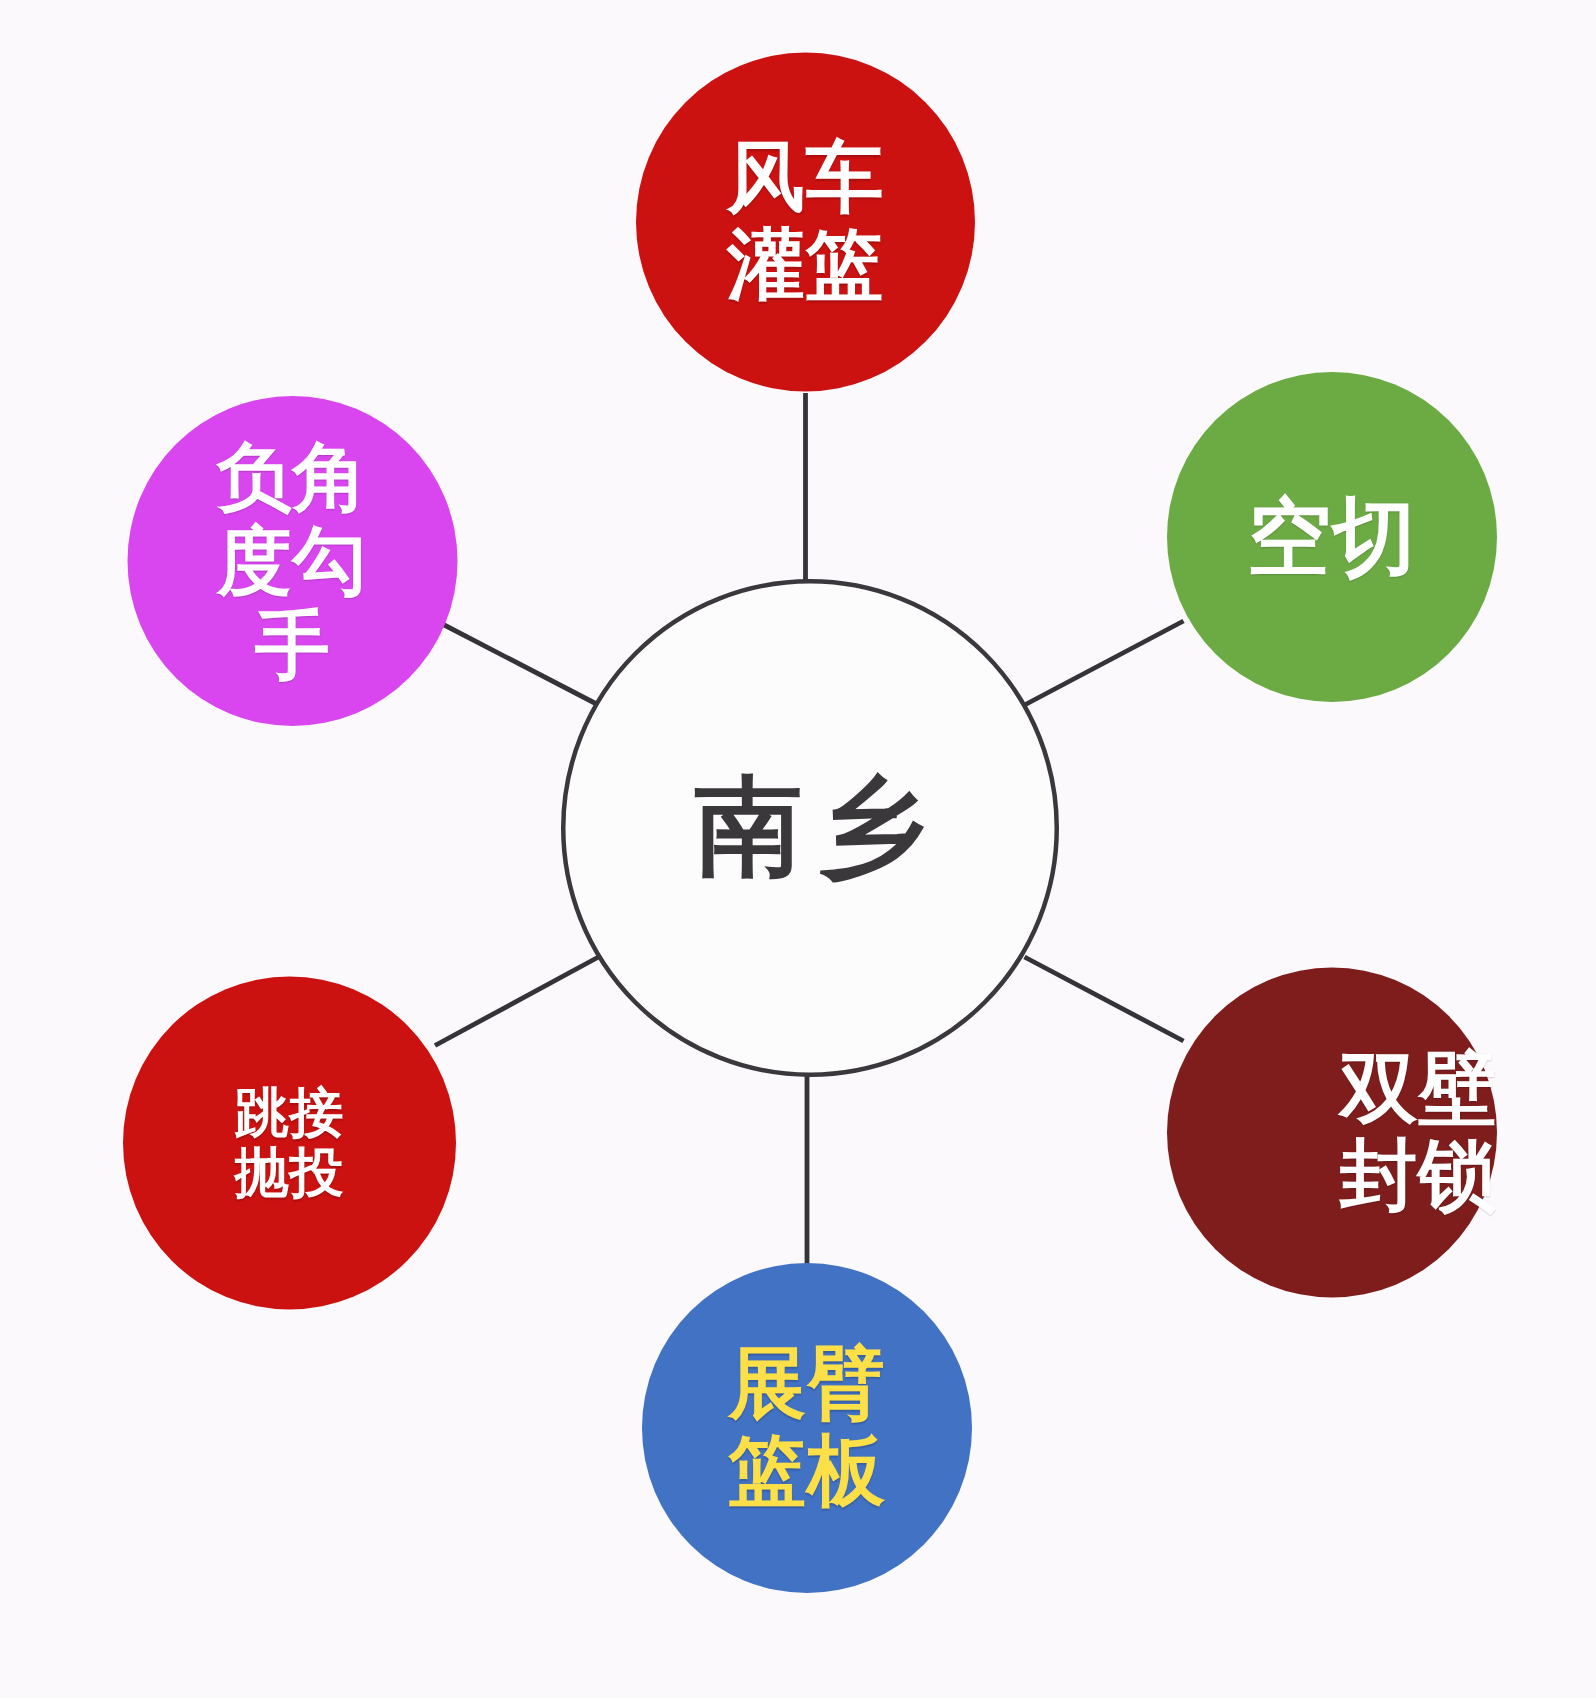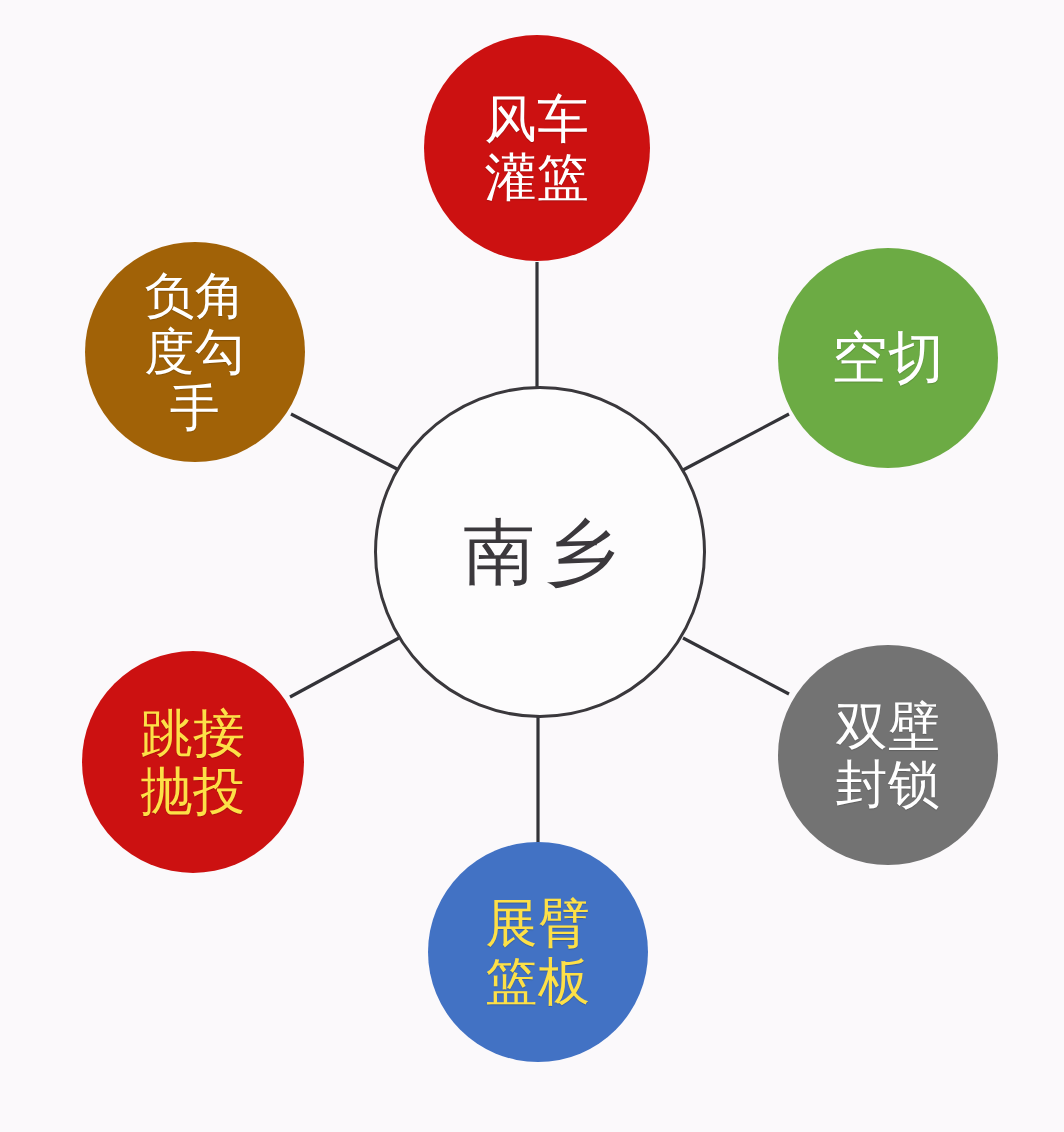--- a/index.html
+++ b/index.html
@@ -30,21 +30,21 @@
     position: absolute;
     border-radius: 50%;
     display: flex;
     align-items: center;
     justify-content: center;
     text-align: center;
     box-sizing: border-box;
   }
   .node-label {
     display: block;
-    font-weight: normal;
+    font-weight: bold;
     line-height: 1.12;
     letter-spacing: 0.5px;
     white-space: pre-line;
   }
   .branch-node .node-label {
     color: #ffffff;
     text-shadow: 0 1px 1px rgba(0,0,0,0.18);
   }
   #node-center {
     background: #fdfcfd;
@@ -76,36 +76,36 @@
 
   <div class="node" id="node-center" style="width: 332px; height: 332px; left: 374px; top: 386px; background: rgb(253, 252, 253); border-color: rgb(58, 56, 60);">
     <span class="node-label" style="font-size: 72px; color: rgb(59, 56, 60);">南乡</span>
   </div>
 
   <div class="node branch-node" id="node-top" style="width: 226px; height: 226px; left: 424px; top: 35px; background: rgb(204, 17, 17);">
     <span class="node-label" style="font-size: 52px; color: rgb(255, 255, 255);">风车
 灌篮</span>
   </div>
 
-  <div class="node branch-node" id="node-upper-left" style="width: 220px; height: 220px; left: 85px; top: 242px; background: #a16207;">
+  <div class="node branch-node" id="node-upper-left" style="width: 220px; height: 220px; left: 85px; top: 264px; background: #d946ef;">
     <span class="node-label" style="font-size: 50px; color: rgb(255, 255, 255);">负角
 度勾
 手</span>
   </div>
 
   <div class="node branch-node" id="node-upper-right" style="width: 220px; height: 220px; left: 778px; top: 248px; background: rgb(108, 171, 68);">
     <span class="node-label" style="font-size: 56px; color: rgb(255, 255, 255);">空切</span>
   </div>
 
   <div class="node branch-node" id="node-lower-left" style="width: 222px; height: 222px; left: 82px; top: 651px; background: rgb(204, 17, 17);">
-    <span class="node-label" style="font-size: 52px; color: #fde047;">跳接
+    <span class="node-label" style="font-size: 36px; color: #ffffff;">跳接
 抛投</span>
   </div>
 
-  <div class="node branch-node" id="node-lower-right" style="width: 220px; height: 220px; left: 778px; top: 645px; background: #737373;">
+  <div class="node branch-node" id="node-lower-right" style="width: 220px; height: 220px; left: 778px; top: 645px; background: #7f1d1d; justify-content: flex-end;">
     <span class="node-label" style="font-size: 52px; color: rgb(255, 255, 255);">双壁
 封锁</span>
   </div>
 
   <div class="node branch-node" id="node-bottom" style="width: 220px; height: 220px; left: 428px; top: 842px; background: rgb(66, 114, 196);">
     <span class="node-label" style="font-size: 52px; color: #fde047;">展臂
 篮板</span>
   </div>
 
 </div>

